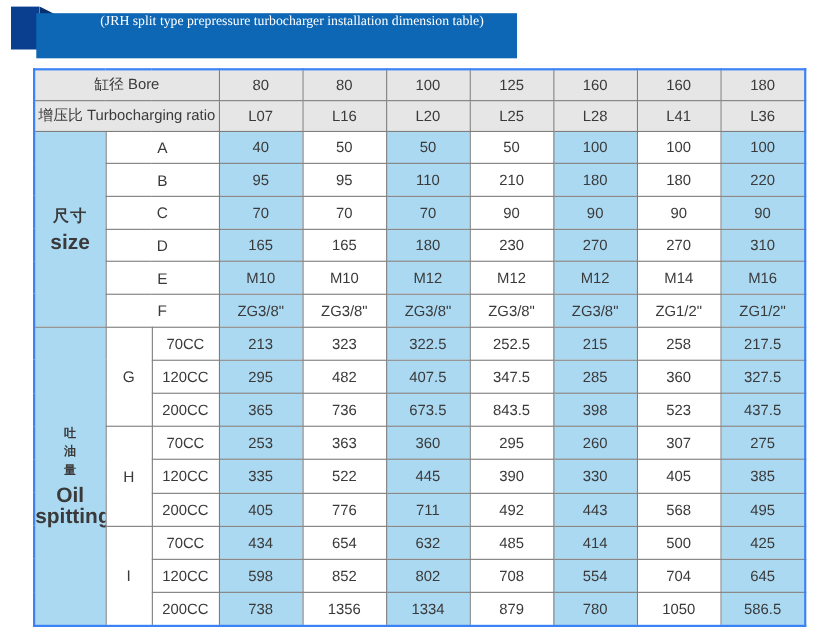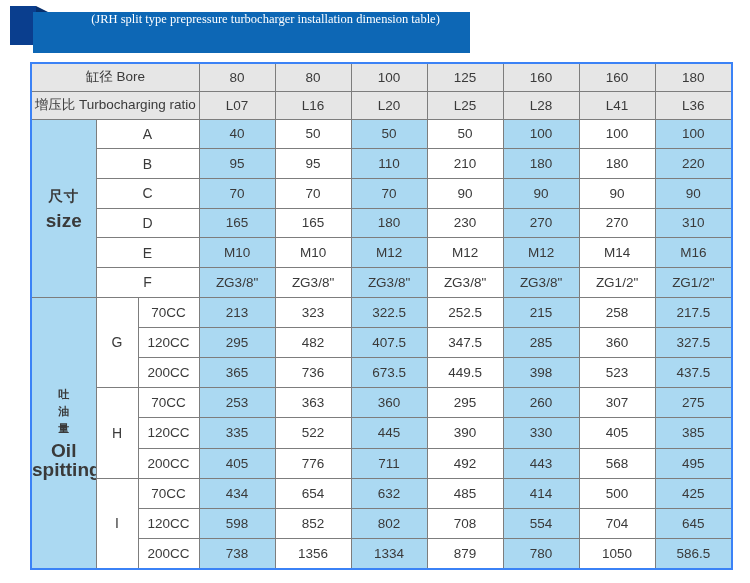--- a/index.html
+++ b/index.html
@@ -174,21 +174,21 @@
         <td class="c-white">347.5</td>
         <td class="c-blue">285</td>
         <td class="c-white">360</td>
         <td class="c-blue">327.5</td>
       </tr>
       <tr style="height: 30.2px;">
         <td class="cc">200CC</td>
         <td class="c-blue">365</td>
         <td class="c-white">736</td>
         <td class="c-blue">673.5</td>
-        <td class="c-white">449.5</td>
+        <td class="c-white">843.5</td>
         <td class="c-blue">398</td>
         <td class="c-white">523</td>
         <td class="c-blue">437.5</td>
       </tr>
       <tr style="height: 30.2px;">
         <td rowspan="3" class="param">H</td>
         <td class="cc">70CC</td>
         <td class="c-blue">253</td>
         <td class="c-white">363</td>
         <td class="c-blue">360</td>

